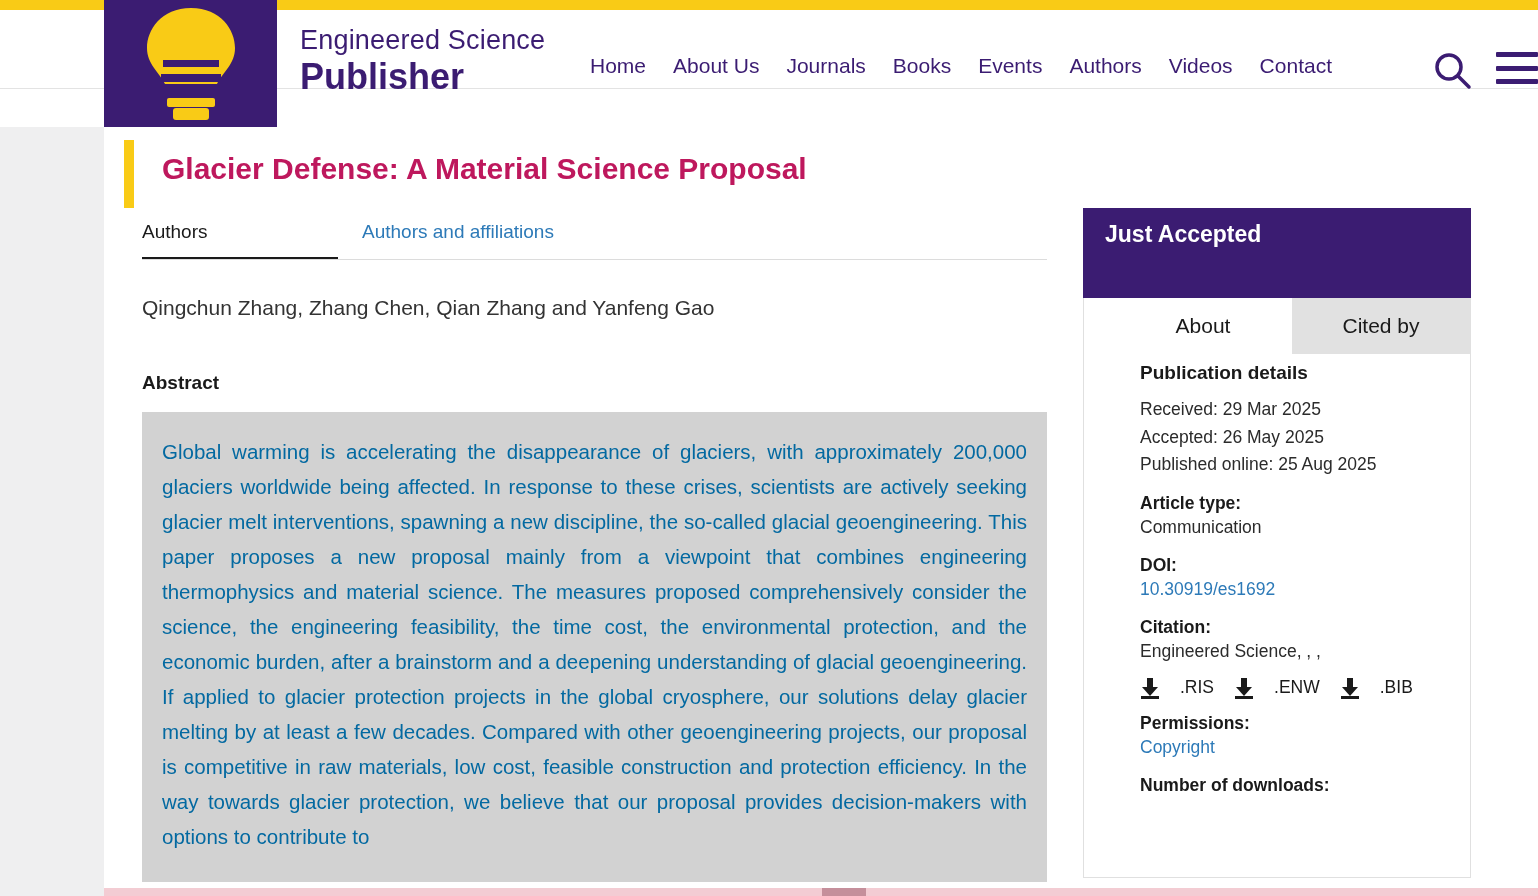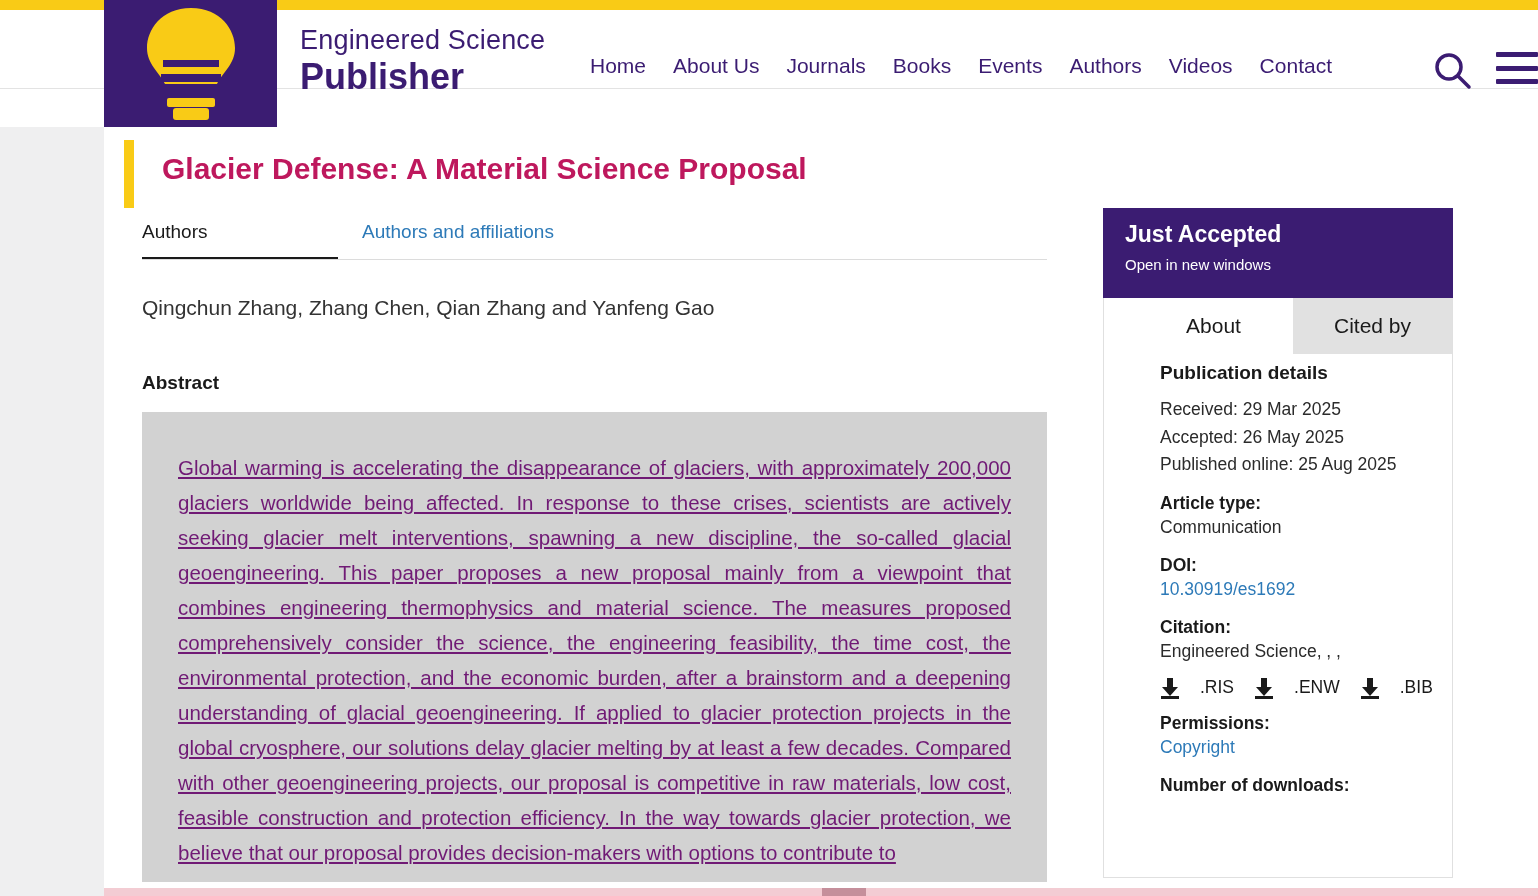--- a/index.html
+++ b/index.html
@@ -179,35 +179,33 @@
   }
   .abstract-box {
     margin-top: 18px;
     background: #d2d2d2;
     padding: 22px 20px 20px 20px;
     width: 905px;
     height: 470px;
     overflow: hidden;
   }
   .abstract-box p {
-    margin: 16px;
+    margin: 0;
     font-size: 20.5px;
     line-height: 35px;
-    color: #701a75;
+    color: #0369a1;
     text-align: justify;
-    text-decoration: underline;
   }
 
   
   .side {
     position: absolute;
     top: 208px;
     left: 1083px;
-    width: 350px;
-    margin-left: 20px;
+    width: 388px;
   }
   .just-accepted {
     background: #3b1c72;
     color: #ffffff;
     padding: 12px 22px 14px 22px;
     height: 90px;
   }
   .just-accepted .ja-title {
     font-size: 23px;
     font-weight: bold;
@@ -381,21 +379,20 @@
 
     <div class="abstract-label">Abstract</div>
     <div class="abstract-box">
       <p>Global warming is accelerating the disappearance of glaciers, with approximately 200,000 glaciers worldwide being affected. In response to these crises, scientists are actively seeking glacier melt interventions, spawning a new discipline, the so-called glacial geoengineering. This paper proposes a new proposal mainly from a viewpoint that combines engineering thermophysics and material science. The measures proposed comprehensively consider the science, the engineering feasibility, the time cost, the environmental protection, and the economic burden, after a brainstorm and a deepening understanding of glacial geoengineering. If applied to glacier protection projects in the global cryosphere, our solutions delay glacier melting by at least a few decades. Compared with other geoengineering projects, our proposal is competitive in raw materials, low cost, feasible construction and protection efficiency. In the way towards glacier protection, we believe that our proposal provides decision-makers with options to contribute to</p>
     </div>
   </div>
 
   <div class="side">
     <div class="just-accepted">
       <div class="ja-title">Just Accepted</div>
-      <div class="ja-sub">Open in new windows</div>
     </div>
 
     <div class="side-panel">
       <div class="side-tabs">
         <div class="side-tab">About</div>
         <div class="side-tab inactive">Cited by</div>
       </div>
 
       <div class="pub-details">
         <div class="pd-head">Publication details</div>

